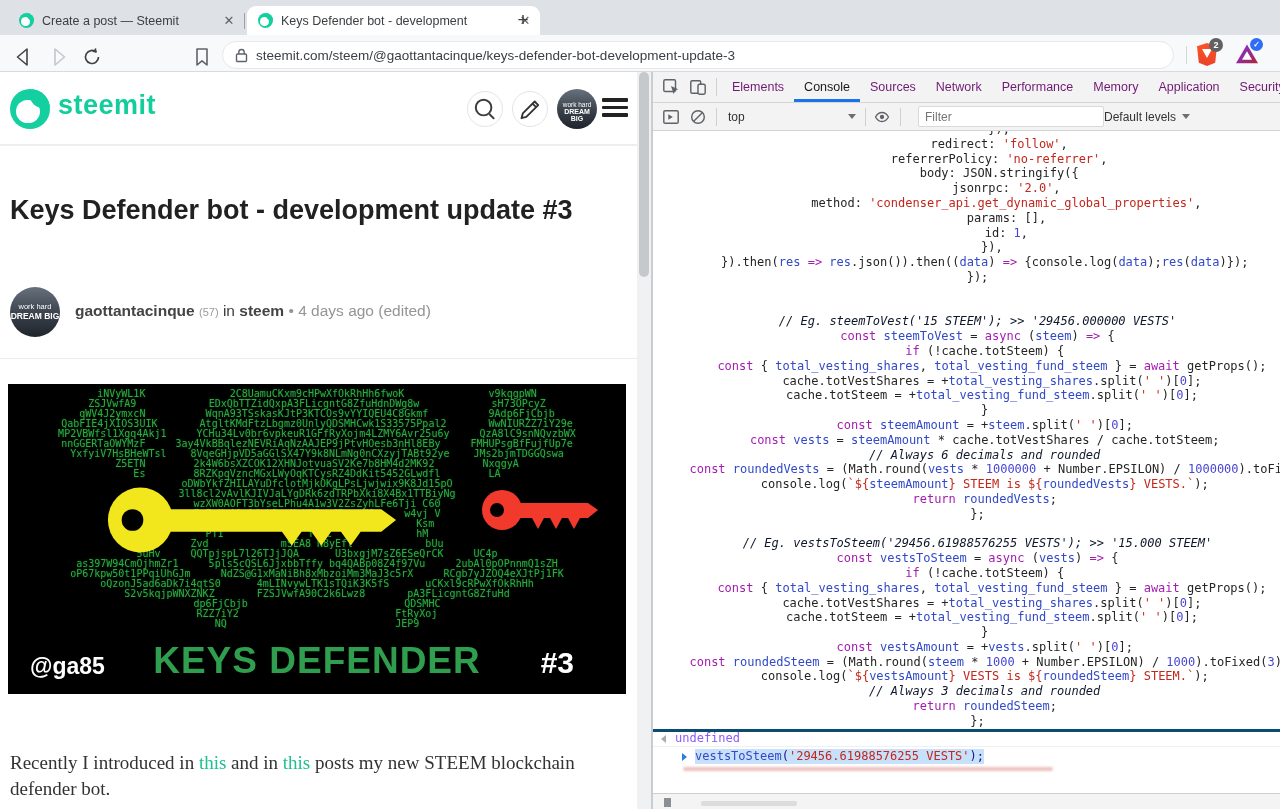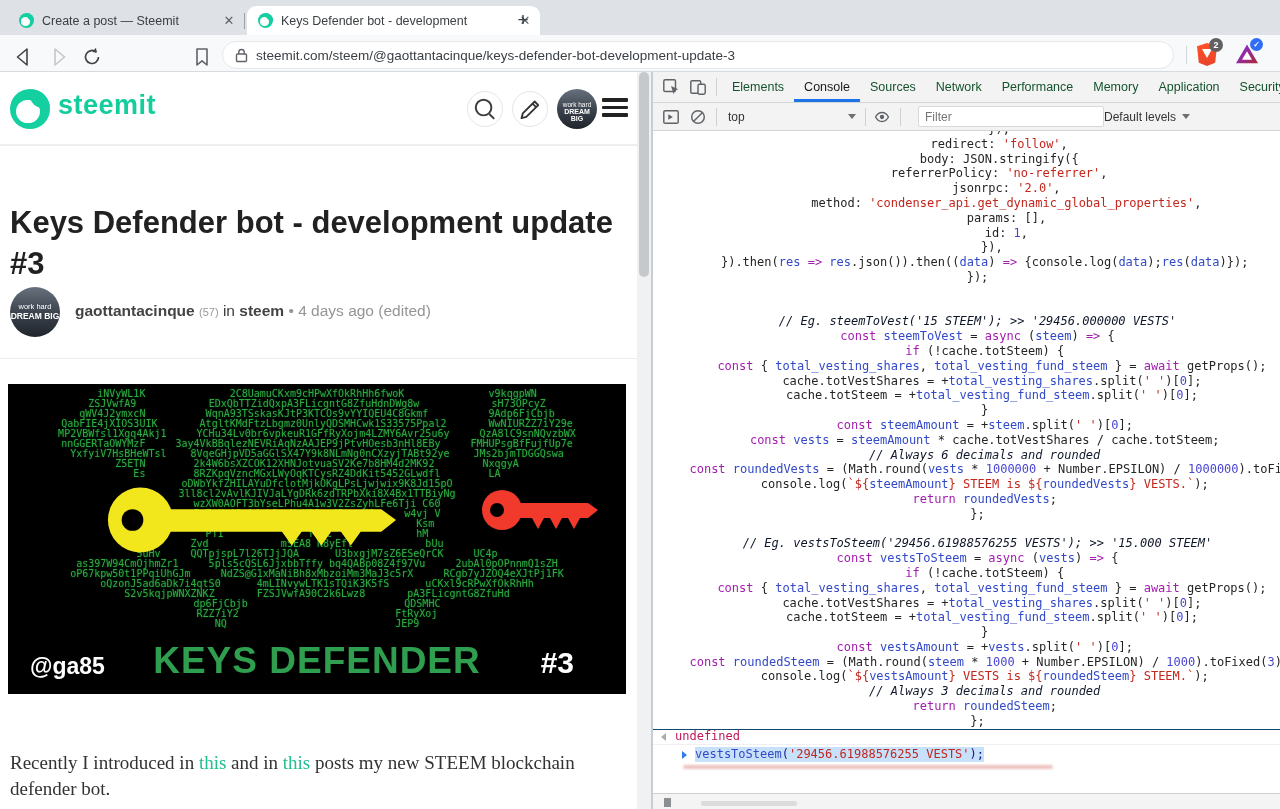--- a/index.html
+++ b/index.html
@@ -33,21 +33,21 @@
   
   #leftpane{position:absolute;left:0;top:72px;width:637px;height:737px;background:#fff;overflow:hidden;}
   #siteheader{position:absolute;left:0;top:0;width:637px;height:74px;background:#fff;border-bottom:2px solid #eceef0;box-sizing:border-box;}
   #brandtext{position:absolute;left:58px;top:18px;font-size:27px;font-weight:bold;color:#13ce9c;letter-spacing:.5px;}
   .hdr-circle{position:absolute;top:19px;width:36px;height:36px;border:1px solid #e2e4e6;border-radius:50%;background:#fff;box-sizing:border-box;}
   .avatar{border-radius:50%;background:linear-gradient(180deg,#67717d 0%,#39404a 55%,#20252c 100%);color:#fff;text-align:center;overflow:hidden;}
   .avatar .l1{font-size:6.5px;margin-top:30%;}
   .avatar .l2{font-size:7px;font-weight:bold;}
   #burger{position:absolute;left:602px;top:26px;width:26px;height:22px;}
   #burger span{display:block;height:3.5px;background:#222;margin-bottom:4px;border-radius:1px;}
-  #posttitle{position:absolute;left:10px;top:130px;width:618px;font-size:31px;line-height:41px;font-weight:bold;color:#212121;}
+  #posttitle{position:absolute;left:10px;top:118px;width:618px;font-size:27px;line-height:41px;font-weight:bold;color:#212121;}
   #authorrow{position:absolute;left:10px;top:215px;width:620px;height:52px;}
   #authorline{position:absolute;left:65px;top:15px;font-size:15.5px;color:#3b3b3b;white-space:nowrap;}
   #authorline .nm{font-weight:bold;color:#444;}
   #authorline .rep{font-size:11px;color:#9a9a9a;}
   #authorline .comm{font-weight:bold;color:#444;}
   #authorline .gray{color:#959595;}
   #post-hr{position:absolute;left:0;top:286px;width:637px;height:1px;background:#ececec;}
   
   #banner{position:absolute;left:8px;top:312px;width:618px;height:310px;background:#000;overflow:hidden;}
   #artbox{position:absolute;left:0;top:5px;width:618px;text-align:center;font-family:"DejaVu Sans Mono",monospace;font-size:10px;line-height:10px;color:#2dab42;text-shadow:0 0 2px rgba(30,220,70,.35);}
@@ -62,36 +62,36 @@
   
   #pagescroll{position:absolute;left:637px;top:72px;width:14px;height:737px;background:#f0f1f3;}
   #pagescroll .thumb{position:absolute;left:2px;top:0;width:10px;height:205px;background:#c6c9cc;border-radius:6px;}
   
   #devtools{position:absolute;left:651px;top:72px;width:629px;height:737px;background:#fff;border-left:2px solid #c9cdd1;box-sizing:border-box;overflow:hidden;}
   #dt-bar1{position:absolute;left:0;top:0;right:0;height:31px;background:#f3f3f3;border-bottom:1px solid #d5d5d5;box-sizing:border-box;display:flex;align-items:center;}
   #dt-bar2{position:absolute;left:0;top:31px;right:0;height:28px;background:#f3f3f3;border-bottom:1px solid #d5d5d5;box-sizing:border-box;display:flex;align-items:center;}
   .dt-icbtn{width:18px;height:18px;margin-left:9px;flex:0 0 auto;}
   .dt-vsep{width:1px;height:18px;background:#d0d0d0;margin:0 5px 0 9px;flex:0 0 auto;}
   #dt-tabs{display:flex;height:100%;align-items:center;overflow:hidden;flex:1;}
-  .dt-tab{padding:0 10px;font-size:12.5px;color:#14532d;height:100%;line-height:30px;white-space:nowrap;position:relative;}
+  .dt-tab{padding:0 10px;font-size:12.5px;color:#701a75;height:100%;line-height:30px;white-space:nowrap;position:relative;}
   .dt-tab.active{color:#1a1a1a;box-shadow:inset 0 -3px 0 #1a73e8;}
   #ctx-select{display:flex;align-items:center;width:128px;margin-left:6px;font-size:12px;color:#333;}
   #ctx-select .lbl{flex:1;}
   .carret{width:0;height:0;border-left:4px solid transparent;border-right:4px solid transparent;border-top:5px solid #6e6e6e;}
   #filterwrap{margin-left:12px;width:172px;}
   #filterinput{width:100%;height:17px;font-size:12px;border:1px solid #d9d9d9;border-radius:2px;padding:1px 6px;color:#333;font-family:"Liberation Sans",sans-serif;}
   #levels{display:flex;align-items:center;margin-left:14px;font-size:12px;color:#333;}
   #levels .lbl{margin-right:6px;}
   
   #console{position:absolute;left:0;top:59px;right:0;height:662px;background:#fff;overflow:hidden;font-family:"DejaVu Sans Mono",monospace;font-size:12px;line-height:14.8px;}
   #codelines{margin:-9px 0 0 22px;text-align:center;}
   .cline{white-space:pre;height:14.8px;}
   .tk-p{color:#252525;} .tk-k{color:#a31cb0;} .tk-v{color:#3249c8;} .tk-s{color:#c3261c;}
   .tk-n{color:#4845d2;} .tk-c{color:#0f172a;font-style:italic;}
-  #result-row{border-top:1px solid #0c4a6e;height:14px;display:flex;align-items:center;color:#be185d;text-align:right;}
+  #result-row{border-top:3px solid #0c4a6e;height:14px;display:flex;align-items:center;color:#8b5cf6;text-align:right;}
   .tri-left{width:0;height:0;border-top:4px solid transparent;border-bottom:4px solid transparent;border-right:5px solid #a8adb3;margin:0 9px 0 8px;}
   #prompt-row{border-top:1px solid #f0f0f0;height:20px;display:flex;align-items:center;padding-left:20px;}
   .tri-right{width:0;height:0;border-top:4px solid transparent;border-bottom:4px solid transparent;border-left:5px solid #2c7ce5;margin:0 8px 0 9px;}
   #prompt-sel{background:#c8e1fb;white-space:pre;}
   #prompt-sel .tk-p{color:#14148c;}
   #eval-preview{position:relative;height:4px;margin-left:30px;width:370px;background:rgba(205,80,75,.35);filter:blur(1px);border-radius:2px;}
   #dt-bottomstrip{position:absolute;left:0;bottom:0;right:0;height:16px;background:#f4f4f4;border-top:1px solid #cfcfcf;box-sizing:border-box;}
   #dt-bottomstrip .mini-ic{position:absolute;left:11px;top:4px;width:7px;height:9px;background:#8a8f94;}
   #dt-bottomstrip .mini-bar{position:absolute;left:48px;top:7px;width:96px;height:5px;background:#dcdcdc;border-radius:2px;}
   svg{display:block;}
@@ -319,22 +319,22 @@
       <div id="levels">
         <span class="lbl">Default levels</span>
         <span class="carret"></span>
       </div>
     </div>
 
     <div id="console">
       <div id="codelines">
           <div class="cline"><span class="tk-p">      }),</span></div>
           <div class="cline"><span class="tk-p">      redirect: </span><span class="tk-s">'follow'</span><span class="tk-p">,</span></div>
+          <div class="cline"><span class="tk-p">      referrerPolicy: </span><span class="tk-s">'no-referrer'</span><span class="tk-p">,</span></div>
           <div class="cline"><span class="tk-p">      body: JSON.stringify({</span></div>
-          <div class="cline"><span class="tk-p">      referrerPolicy: </span><span class="tk-s">'no-referrer'</span><span class="tk-p">,</span></div>
           <div class="cline"><span class="tk-p">        jsonrpc: </span><span class="tk-s">'2.0'</span><span class="tk-p">,</span></div>
           <div class="cline"><span class="tk-p">        method: </span><span class="tk-s">'condenser_api.get_dynamic_global_properties'</span><span class="tk-p">,</span></div>
           <div class="cline"><span class="tk-p">        params: [],</span></div>
           <div class="cline"><span class="tk-p">        id: </span><span class="tk-n">1</span><span class="tk-p">,</span></div>
           <div class="cline"><span class="tk-p">    }),</span></div>
           <div class="cline"><span class="tk-p">  }).then(</span><span class="tk-v">res</span><span class="tk-p"> </span><span class="tk-k">=&gt;</span><span class="tk-p"> </span><span class="tk-v">res</span><span class="tk-p">.json()).then((</span><span class="tk-v">data</span><span class="tk-p">) </span><span class="tk-k">=&gt;</span><span class="tk-p"> {console.log(</span><span class="tk-v">data</span><span class="tk-p">);</span><span class="tk-v">res</span><span class="tk-p">(</span><span class="tk-v">data</span><span class="tk-p">)});</span></div>
           <div class="cline"><span class="tk-p">});</span></div>
           <div class="cline">&nbsp;</div>
           <div class="cline">&nbsp;</div>
           <div class="cline"><span class="tk-c">// Eg. steemToVest('15 STEEM'); &gt;&gt; '29456.000000 VESTS'</span></div>

